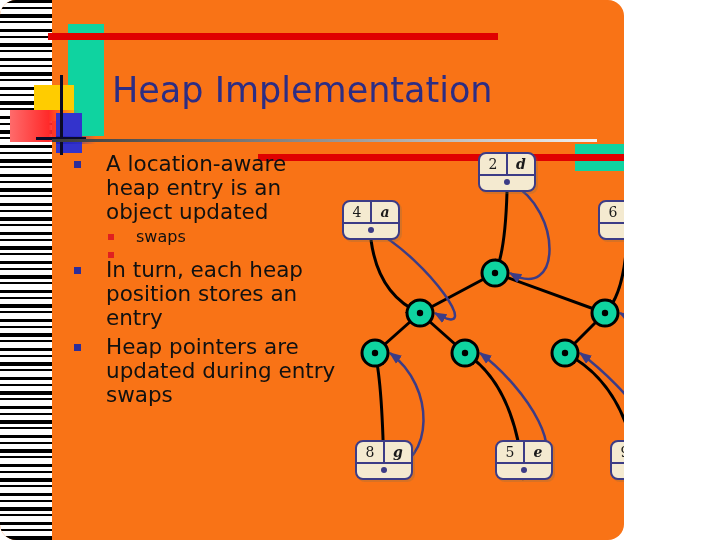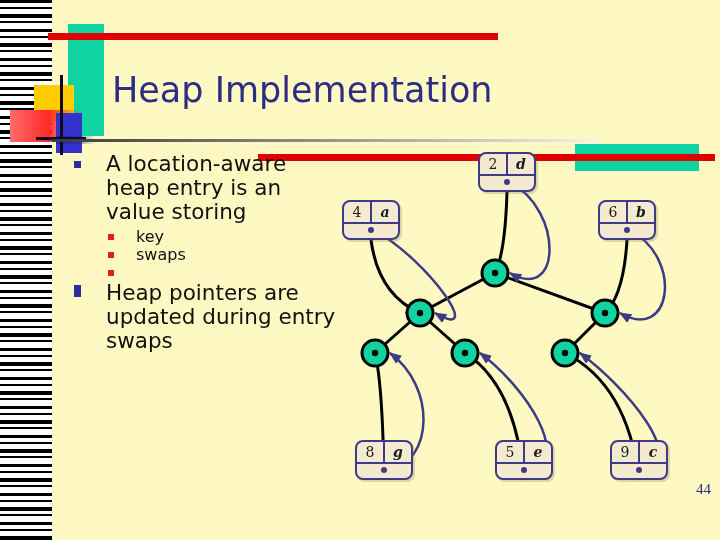--- a/index.html
+++ b/index.html
@@ -1,18 +1,18 @@
 <!DOCTYPE html>
 <html><head>
 <meta charset="utf-8">
 <style>
   html,body{margin:0;padding:0;background:#fff;}
   body{width:720px;height:540px;overflow:hidden;
        font-family:"DejaVu Sans","Liberation Sans",sans-serif;}
-  #slide{position:relative;width:720px;height:540px;background:#fef9c3;overflow:hidden;}
+  #slide{position:relative;width:624px;height:540px;background:#f97316;overflow:hidden;border-radius:16px;}
 
   
   #stripes{position:absolute;left:0;top:0;width:52px;height:540px;
            background:repeating-linear-gradient(to bottom,
              #000 0px,#000 3px,#fff 3px,#fff 7px,
              #000 7px,#000 9px,#fff 9px,#fff 14px,
              #000 14px,#000 18px,#fff 18px,#fff 21px,
              #000 21px,#000 23px,#fff 23px,#fff 29px);}
   
   .deco{position:absolute;}
@@ -88,38 +88,35 @@
   <div id="redbar1" class="deco"></div>
   <div id="redbar2" class="deco"></div>
   <div id="greenblk1" class="deco"></div>
   <div id="greenblk2" class="deco"></div>
 
   <div id="title">Heap Implementation</div>
 
   <div id="bullets">
     <div class="l1">
       <span class="bsq"></span>
-      <span>A location-aware heap entry is an value storing</span>
+      <span>A location-aware heap entry is an object updated</span>
     </div>
     <div class="l2list">
-      <div class="l2">
-        <span class="bsq"></span>
-        <span>key</span>
-      </div>
       <div class="l2">
         <span class="bsq"></span>
         <span>swaps</span>
       </div>
       <div class="l2">
         <span class="bsq"></span>
       </div>
     </div>
     <div class="gap"></div>
     <div class="l1">
       <span class="bsq"></span>
+      <span>In turn, each heap position stores an entry</span>
     </div>
     <div class="gap2"></div>
     <div class="l1">
       <span class="bsq"></span>
       <span>Heap pointers are updated during entry swaps</span>
     </div>
   </div>
 
   <div id="diagram">
     <svg id="edges" width="390" height="370">

